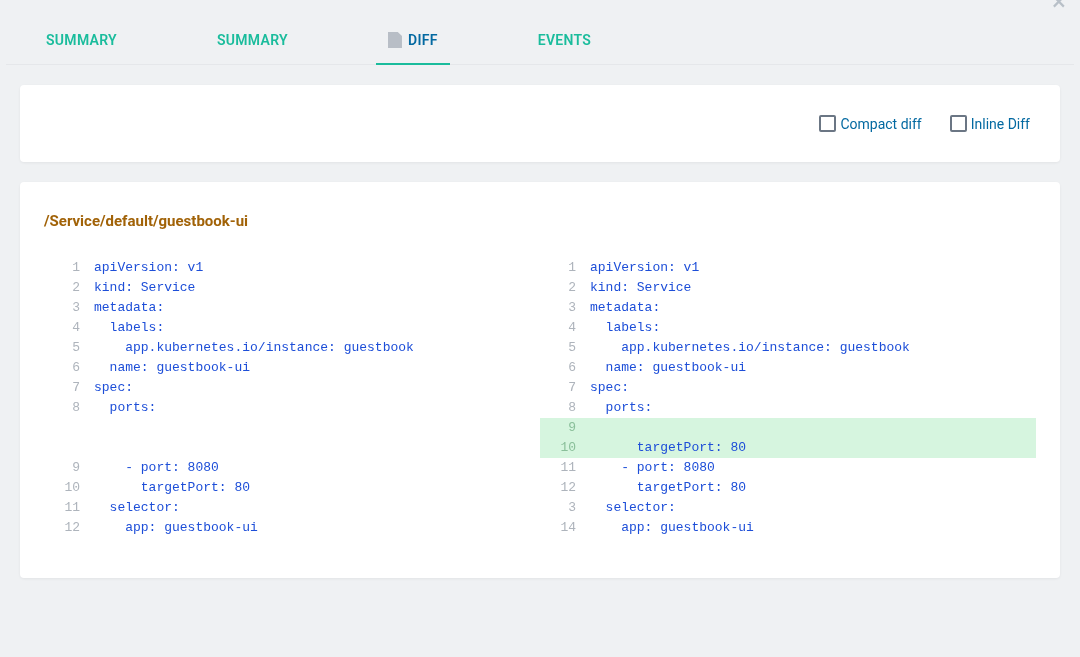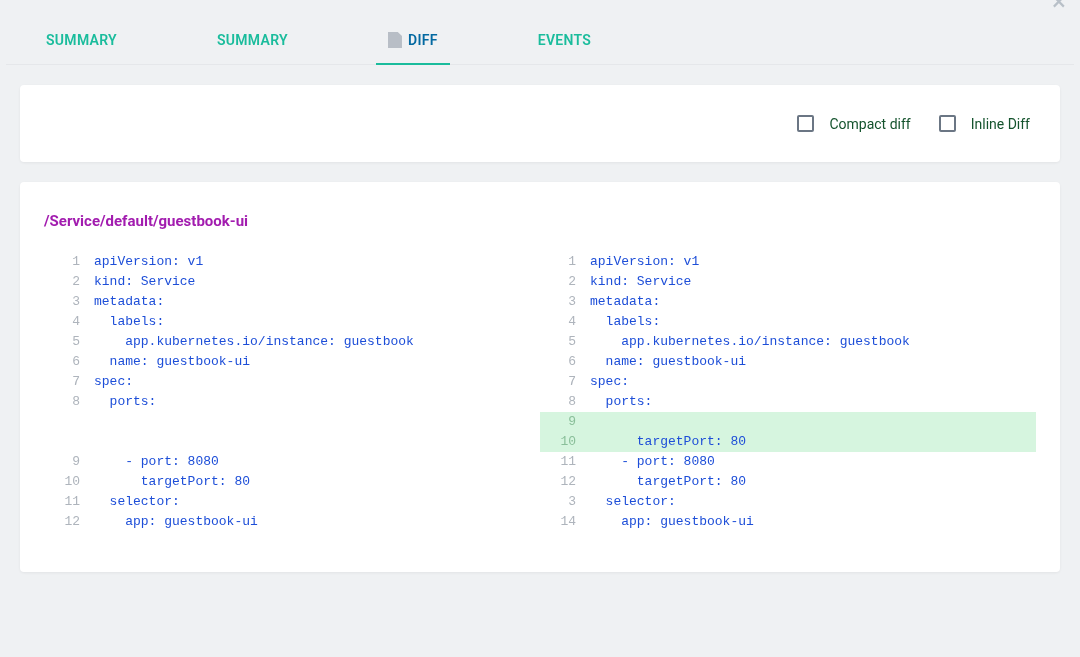--- a/index.html
+++ b/index.html
@@ -72,38 +72,38 @@
   .toolbar {
     display: flex;
     justify-content: flex-end;
     align-items: center;
     gap: 28px;
     padding: 30px 30px;
   }
   .chk {
     display: inline-flex;
     align-items: center;
-    gap: 15px;
+    gap: 4px;
     cursor: pointer;
-    color: #14532d;
+    color: #0369a1;
     font-size: 14px;
   }
   .chkbox {
     width: 17px;
     height: 17px;
     border: 2px solid #6b7684;
     border-radius: 2px;
     display: inline-block;
   }
   .diff-card { padding: 30px 24px 40px; }
   .diff-title {
-    color: #a21caf;
+    color: #a16207;
     font-size: 15px;
     font-weight: 700;
-    margin-bottom: 22px;
+    margin-bottom: 28px;
   }
   .panes {
     display: flex;
     gap: 0;
   }
   .pane { flex: 1; font-family: "SFMono-Regular", Consolas, "Liberation Mono", Menlo, monospace; font-size: 13px; }
   .line {
     display: flex;
     line-height: 20px;
     white-space: pre;

